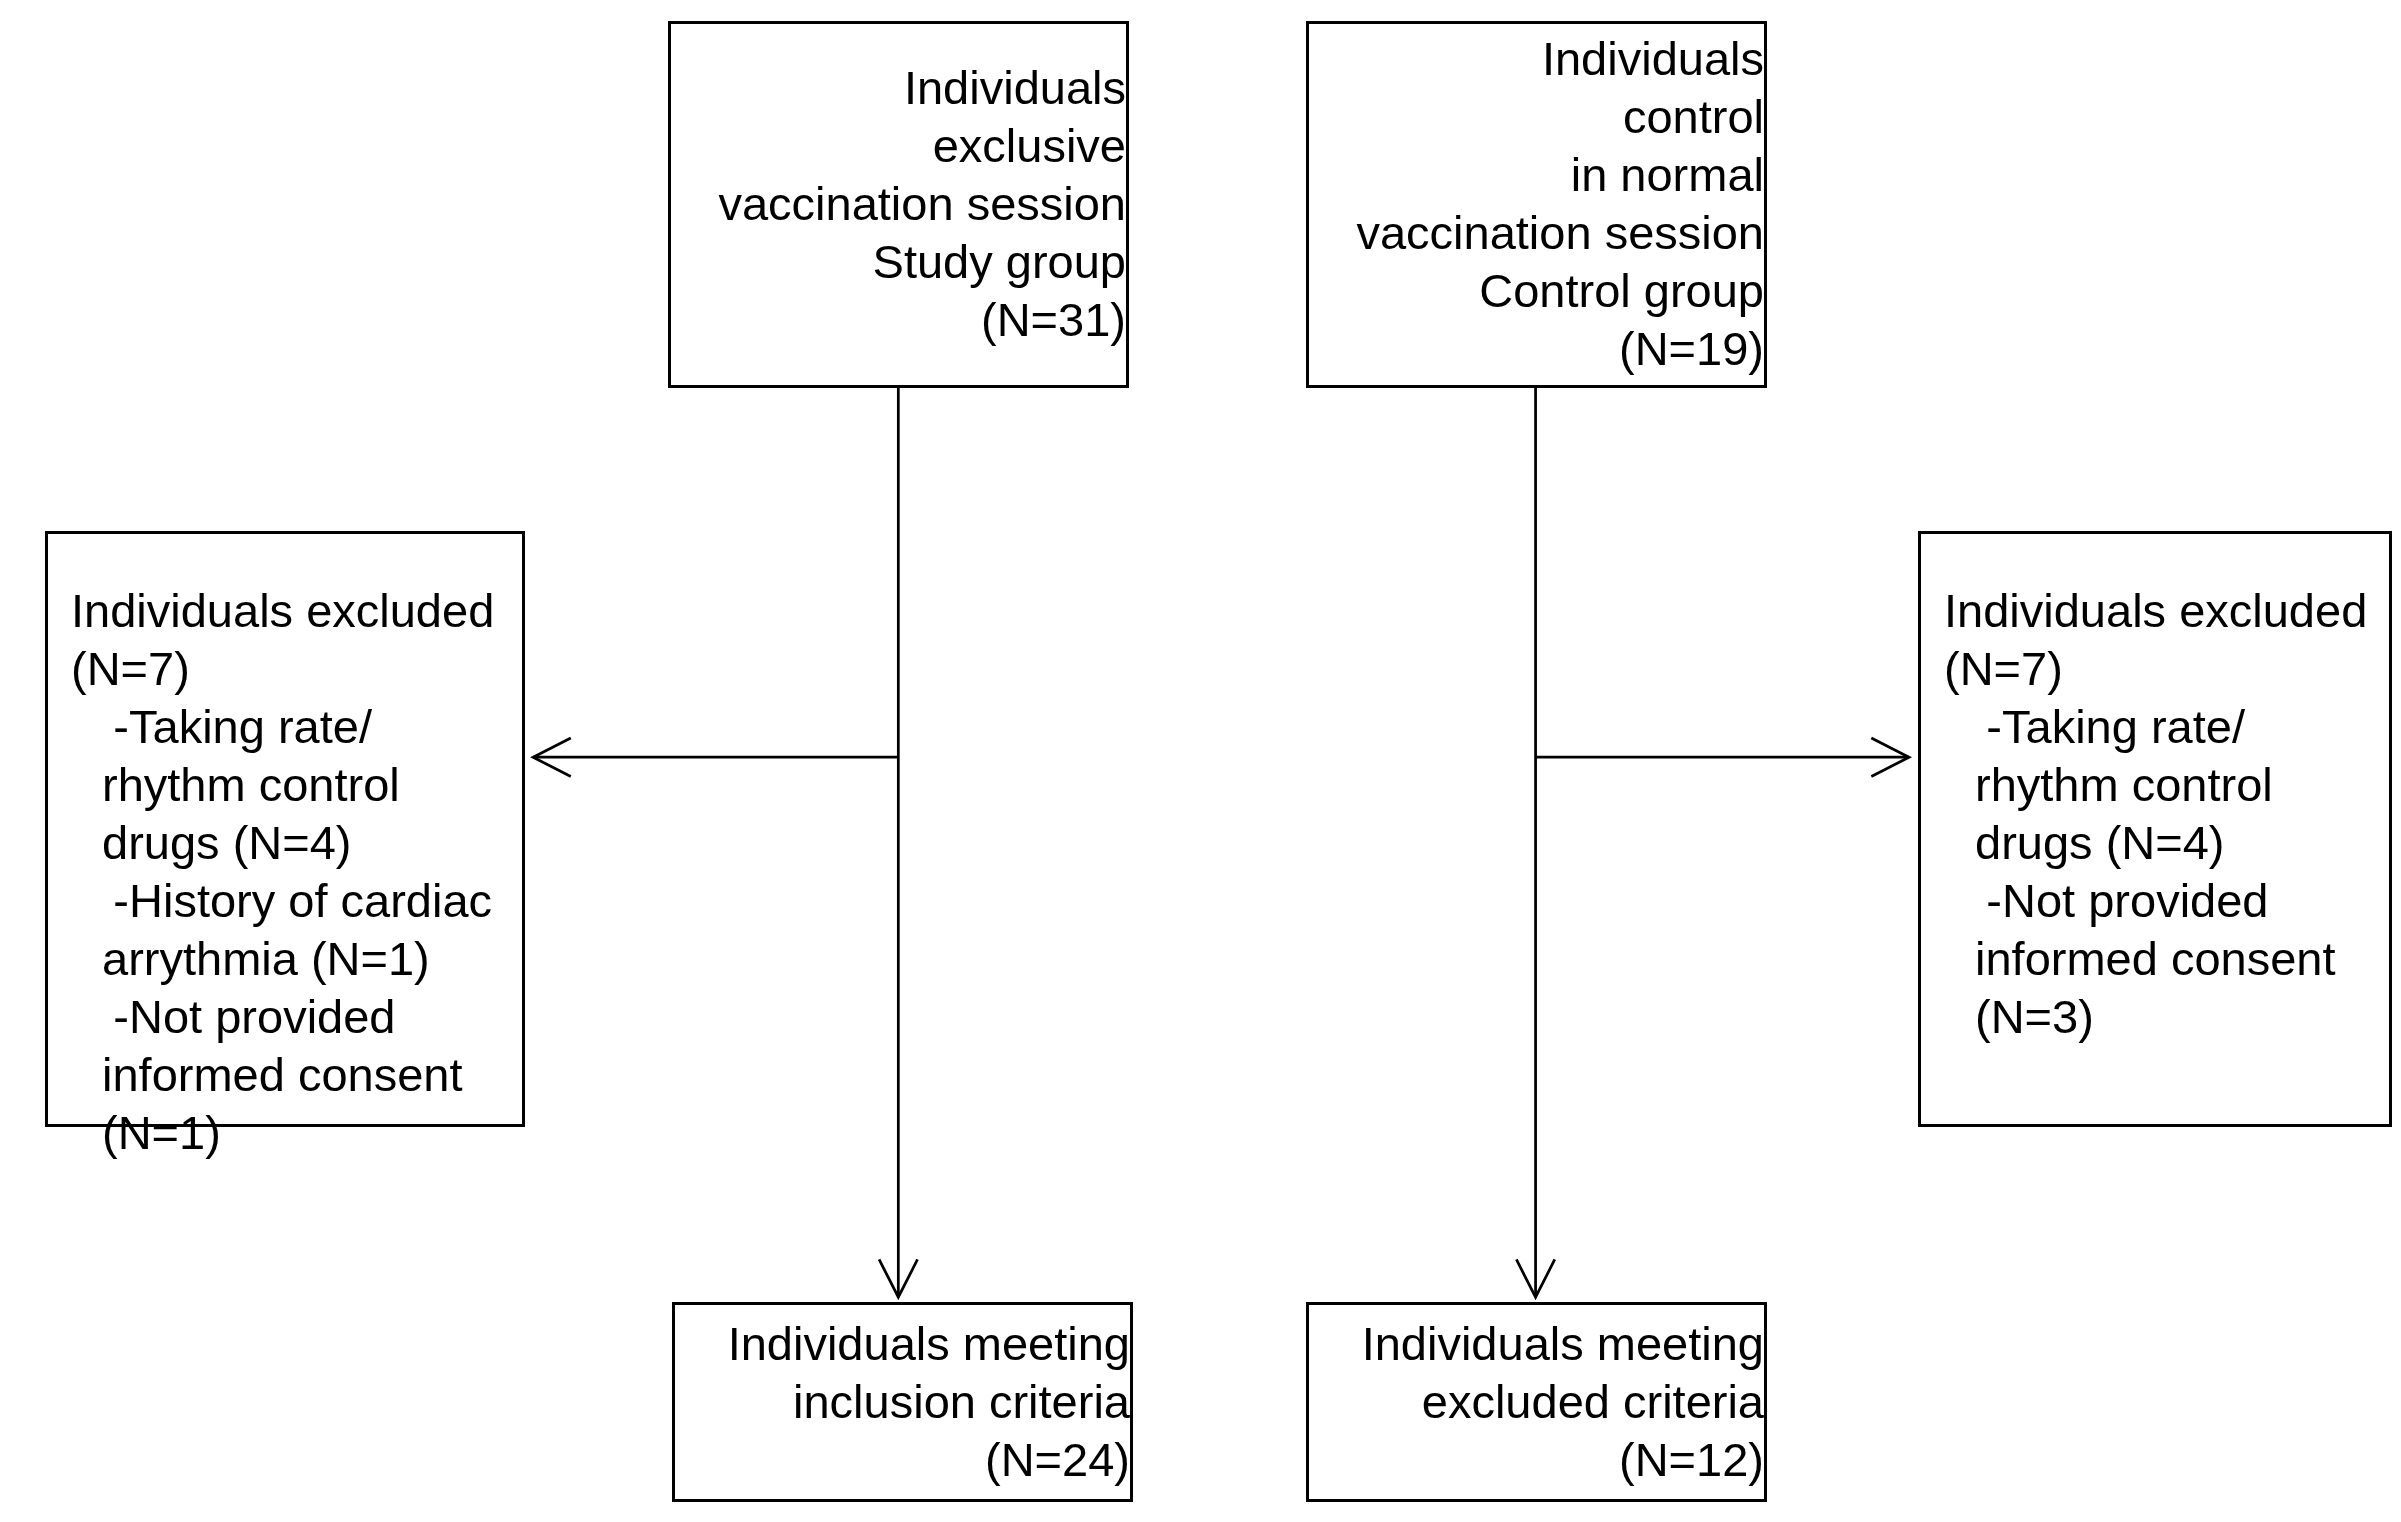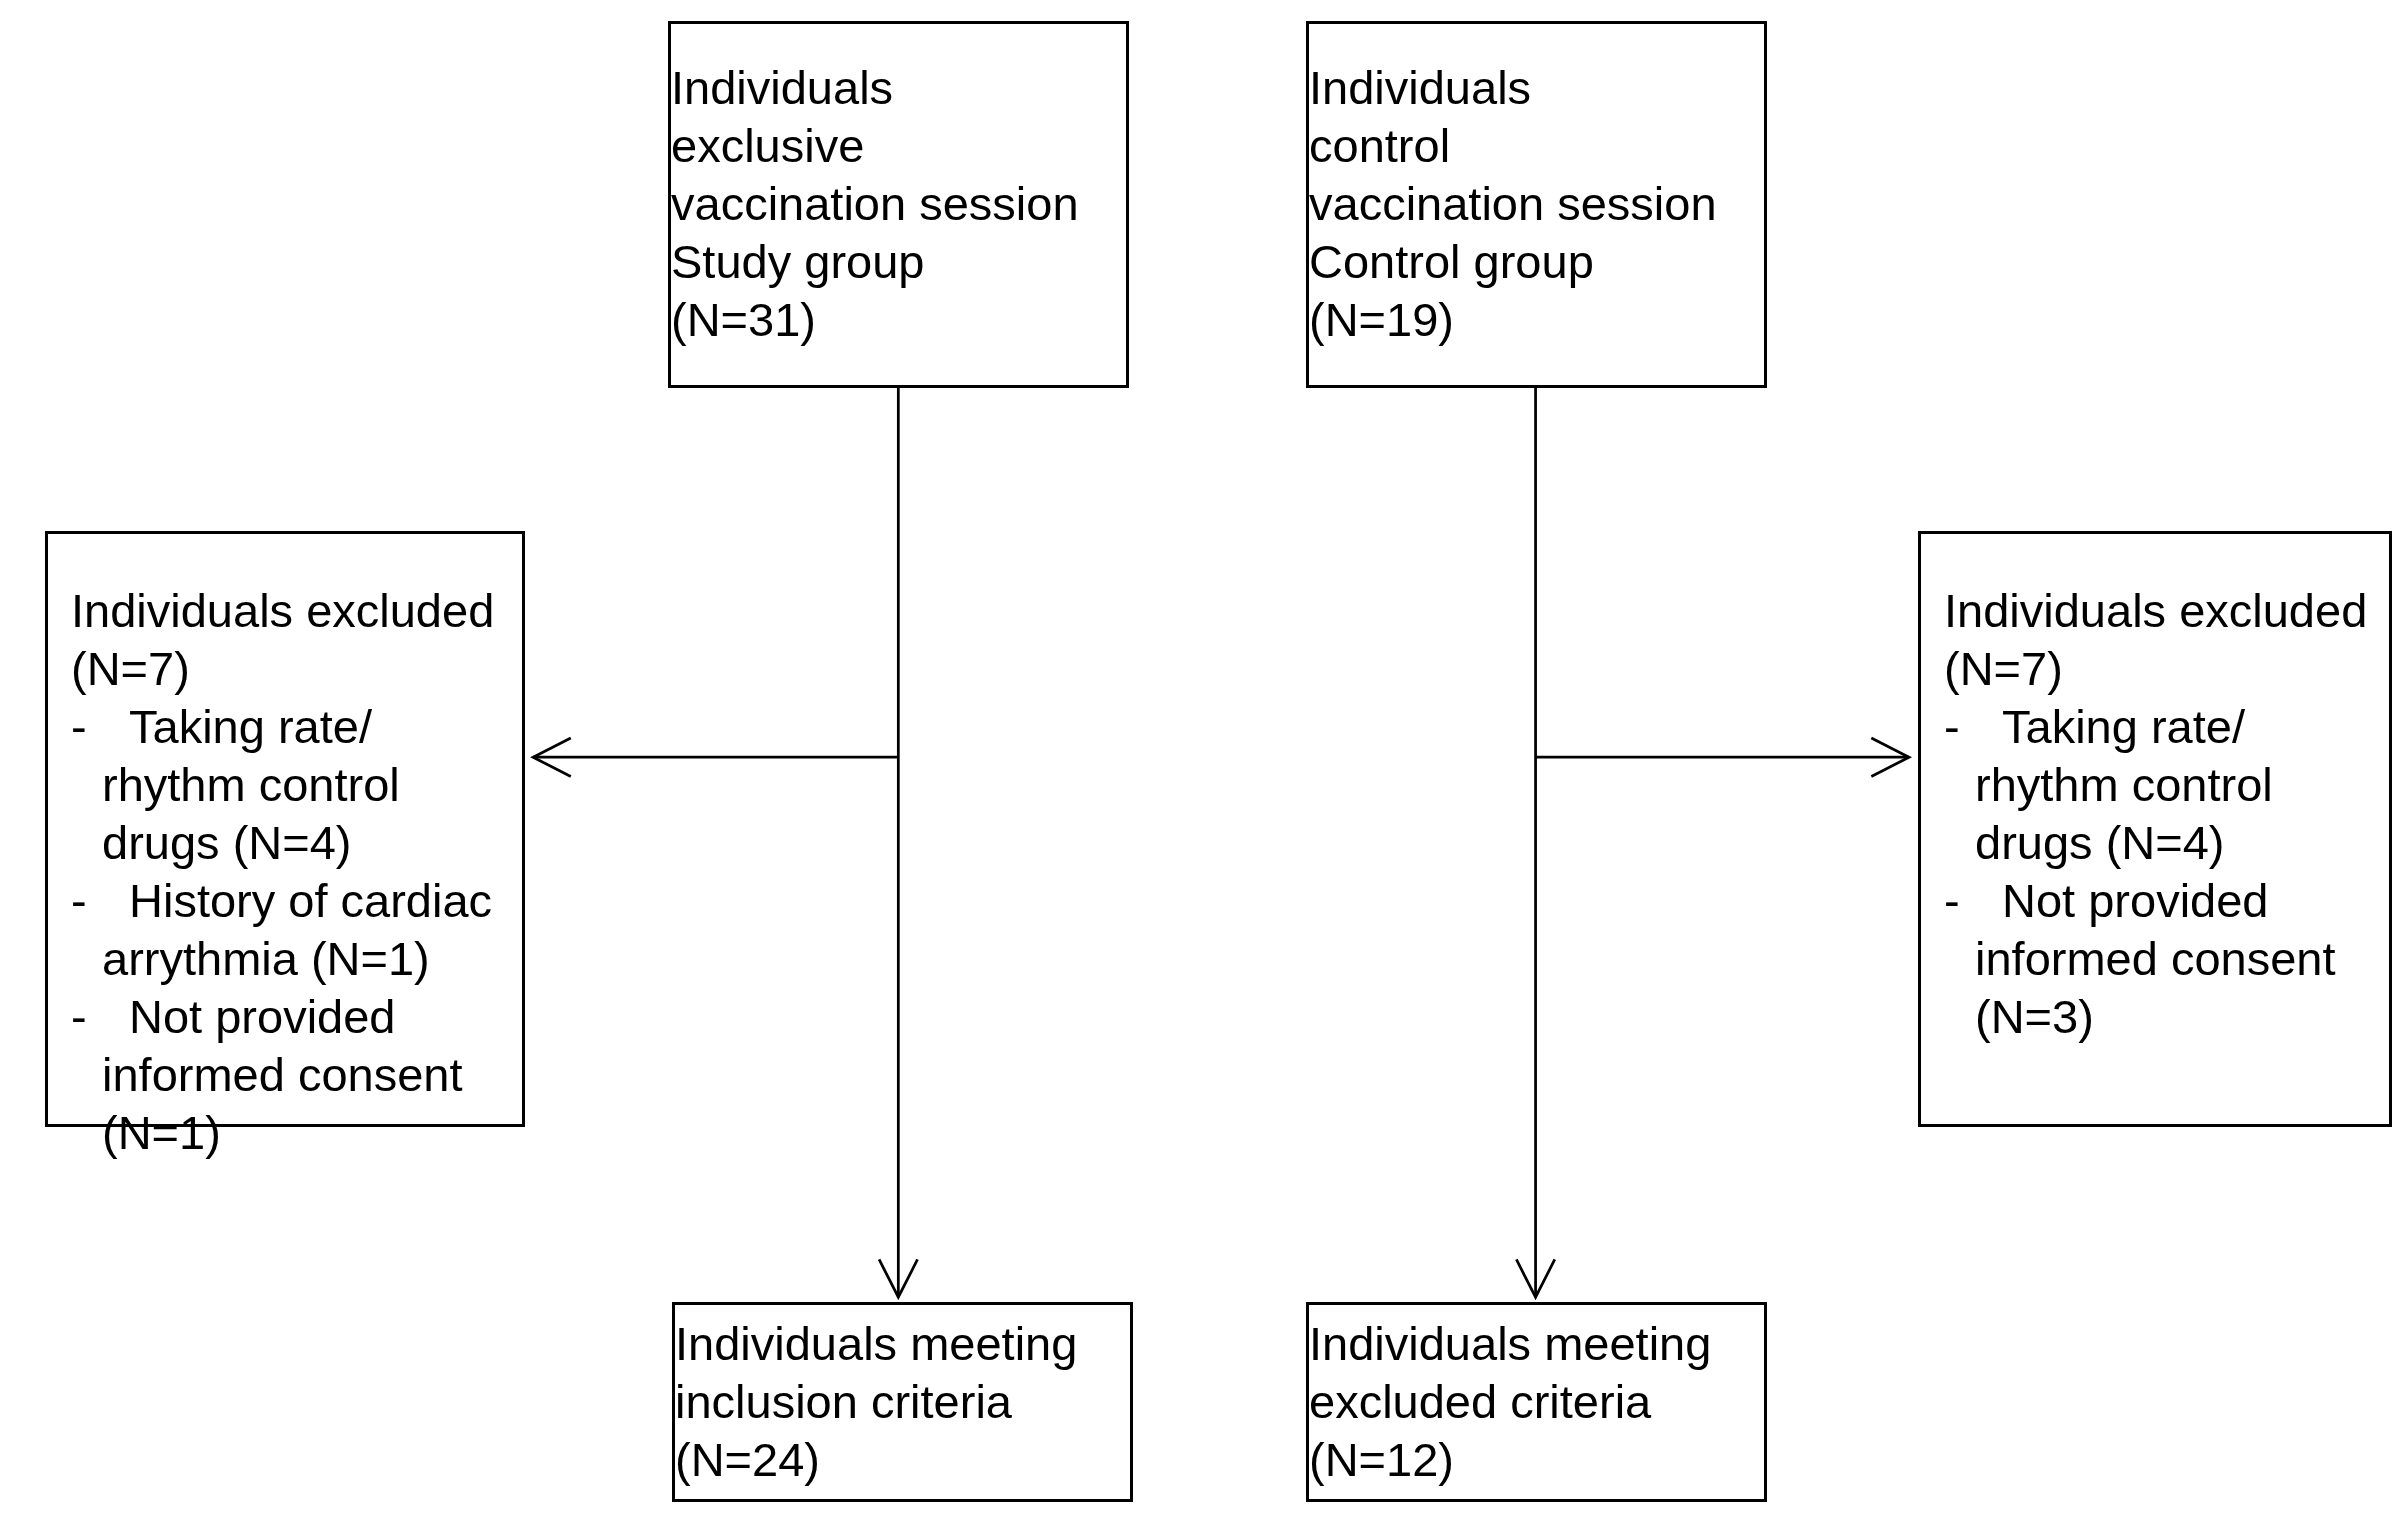--- a/index.html
+++ b/index.html
@@ -17,20 +17,21 @@
     font-family: "Liberation Sans", sans-serif;
     color: #000000;
   }
   .box {
     position: absolute;
     border: 3.4px solid #000000;
     background: #ffffff;
     box-sizing: border-box;
     font-size: 47px;
     line-height: 58px;
+    text-align: right;
   }
   .box.centered {
     display: flex;
     flex-direction: column;
     justify-content: center;
   }
   
   #box-screened-study   { left: 668px;  top: 20.6px;   width: 461px; height: 367px; }
   #box-screened-control { left: 1306px; top: 20.6px;   width: 461px; height: 367px; }
   
@@ -84,20 +85,21 @@
     <div>Individuals</div>
     <div>exclusive</div>
     <div>vaccination session</div>
     <div>Study group</div>
     <div>(N=31)</div>
   </div>
 
   <div class="box centered" id="box-screened-control">
     <div>Individuals</div>
     <div>control</div>
+    <div>in normal</div>
     <div>vaccination session</div>
     <div>Control group</div>
     <div>(N=19)</div>
   </div>
 
   <div class="box" id="box-excluded-study">
     <div class="xline plain">
       <span>Individuals excluded</span>
     </div>
     <div class="xline plain">

